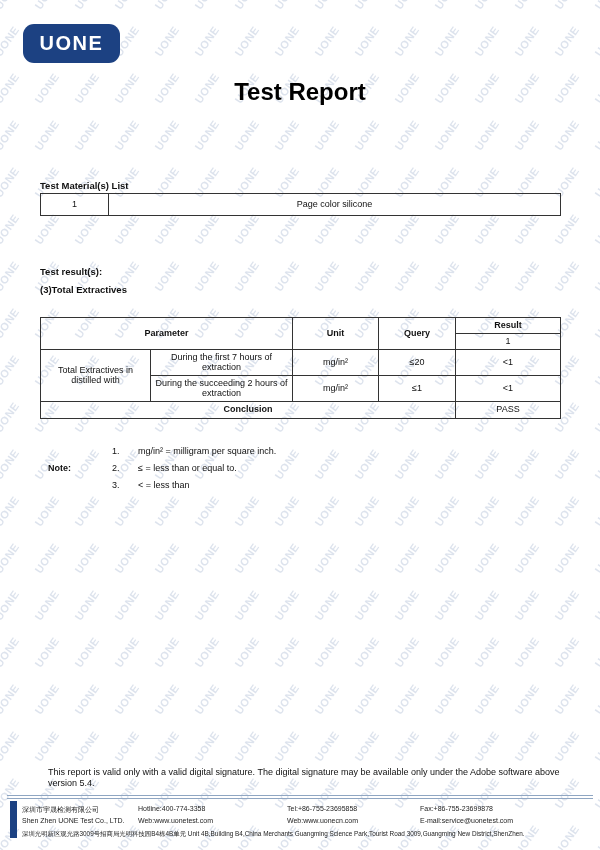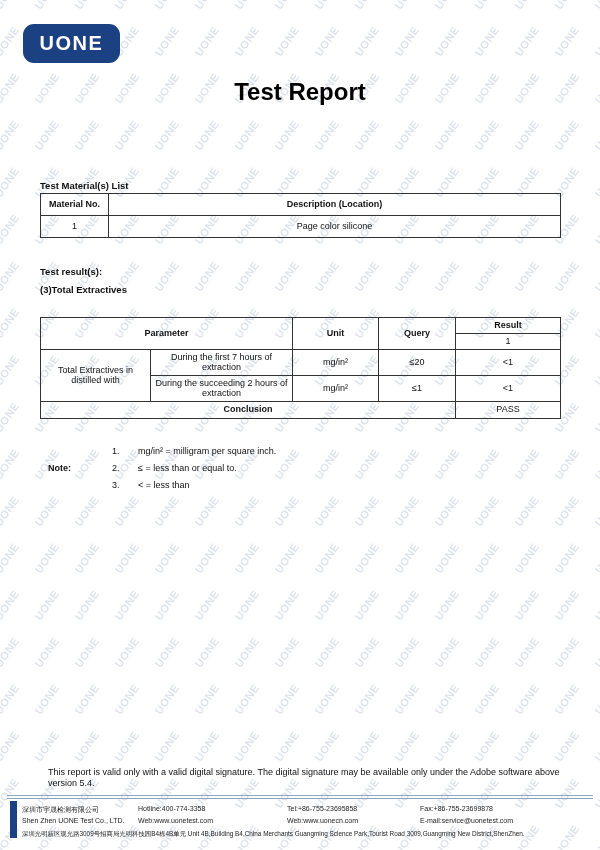--- a/index.html
+++ b/index.html
@@ -376,24 +376,20 @@
 
 
     <div class="sec-h mat-h">Test Material(s) List</div>
 
     <table class="mat-table">
       <colgroup>
           <col style="width:68px">
           <col style="width:452px">
         </colgroup>
       <tbody>
-          <tr>
-        <th>Material No.</th>
-        <th>Description (Location)</th>
-      </tr>
       <tr>
         <td>1</td>
         <td>Page color silicone</td>
       </tr>
     </tbody>
       </table>
 
     <div class="sec-h res-h">Test result(s):</div>
     <div class="sec-h sub-h">(3)Total Extractives</div>
 

